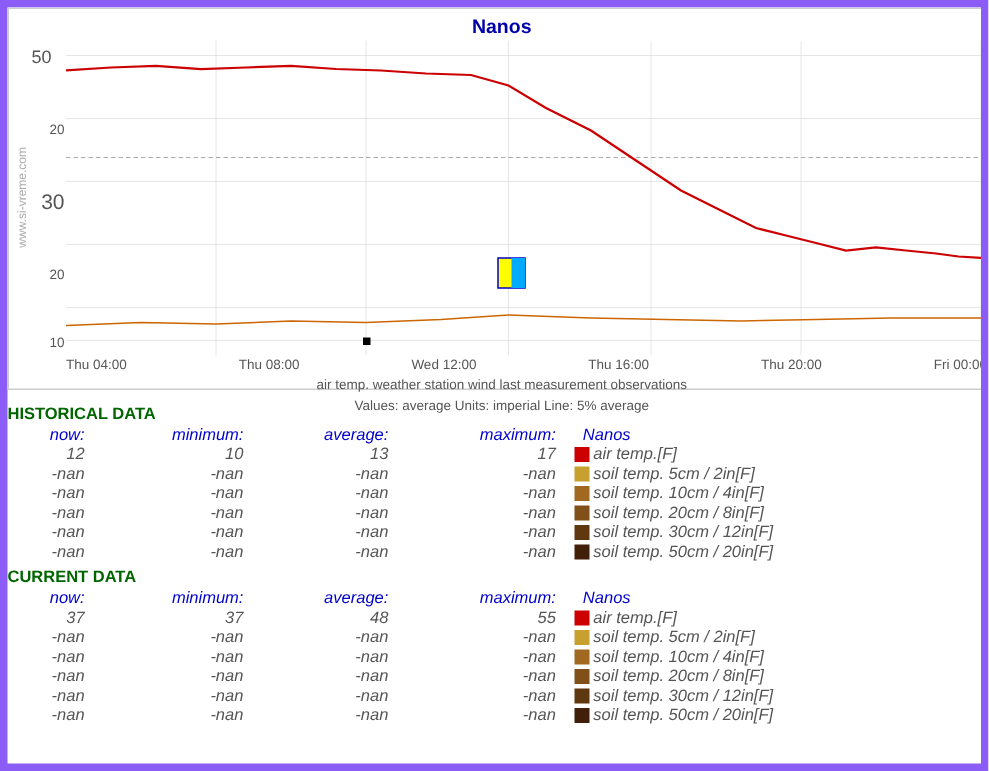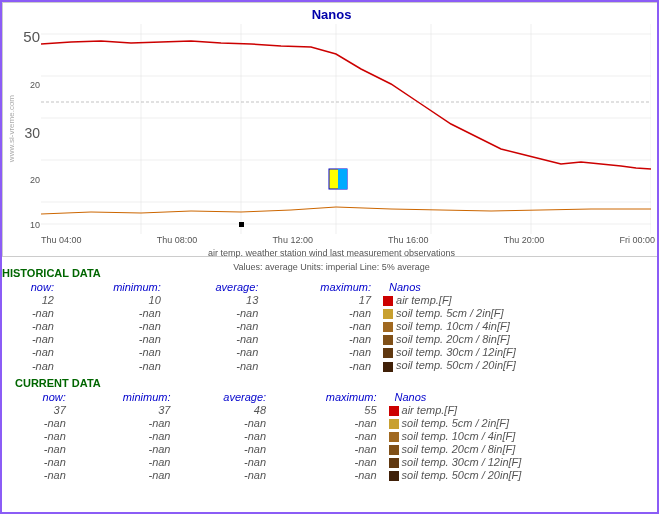--- a/index.html
+++ b/index.html
@@ -65,33 +65,33 @@
       display: inline-block;
       width: 10px;
       height: 10px;
       margin-right: 3px;
       vertical-align: middle;
     }
   </style>
 </head>
 <body>
 
-<div style="width:659px;height:514px;border:2px solid #8b5cf6;overflow:hidden;">
+<div style="width:659px;height:514px;border:5px solid #8b5cf6;overflow:hidden;">
 
   <div class="chart-container" style="height:255px;">
     <div class="chart-title">Nanos</div>
 
     <div style="position:relative; height:210px; margin-top:2px;">
 
       <div style="position:absolute;left:1px;top:0;bottom:0;width:14px;display:flex;align-items:center;justify-content:center;">
         <span style="writing-mode:vertical-rl;transform:rotate(180deg);font-size:8px;color:#aaa;">www.si-vreme.com</span>
       </div>
 
       <div style="position:absolute;left:15px;top:0;width:22px;height:100%;display:flex;flex-direction:column;justify-content:space-between;padding:4px 0;">
-        <span style="font-size:15px;color:#555;text-align:right;">50</span>
+        <span style="font-size:12px;color:#555;text-align:left;">50</span>
         <span style="font-size:9px;color:#555;text-align:right;">20</span>
         <span style="font-size:14px;color:#555;text-align:right;">30</span>
         <span style="font-size:9px;color:#555;text-align:right;">20</span>
         <span style="font-size:9px;color:#555;text-align:right;">10</span>
       </div>
 
       <svg style="position:absolute;left:38px;top:0;width:610px;height:210px;" viewBox="0 0 610 210" preserveAspectRatio="none">
 
         <line x1="0" y1="10" x2="610" y2="10" stroke="#ddd" stroke-width="0.5"></line>
         <line x1="0" y1="52" x2="610" y2="52" stroke="#ddd" stroke-width="0.5"></line>
@@ -116,21 +116,21 @@
         <rect x="288" y="145" width="18" height="20" fill="#ffff00" stroke="#0000cc" stroke-width="1"></rect>
         <rect x="297" y="145" width="9" height="20" fill="#00aaff"></rect>
 
         <rect x="198" y="198" width="5" height="5" fill="#000"></rect>
       </svg>
     </div>
 
     <div class="x-axis-labels" style="padding: 1px 5px 0 38px; font-size:9px; color:#555; display:flex; justify-content:space-between;">
       <span>Thu 04:00</span>
       <span>Thu 08:00</span>
-      <span>Thu 12:00</span>
+      <span>Wed 12:00</span>
       <span>Thu 16:00</span>
       <span>Thu 20:00</span>
       <span>Fri 00:00</span>
     </div>
 
     <div style="text-align:center;font-size:9px;color:#555;line-height:1.5;margin-top:2px;">
       <div>air temp.   weather station   wind   last measurement   observations</div>
       <div>Values: average   Units: imperial   Line: 5% average</div>
     </div>
   </div>
@@ -201,21 +201,21 @@
       <td style="text-align:right;padding-right:8px;">-nan</td>
       <td style="text-align:right;padding-right:8px;">-nan</td>
       <td style="text-align:left;padding-left:4px;">
         <span class="color-box" style="background:#402008;"></span>soil temp. 50cm / 20in[F]
       </td>
     </tr>
           </tbody>
       </table>
     </div>
 
-    <div style="margin-top:3px;margin-left:13px;">
+    <div style="margin-top:3px;">
       <div class="section-title">CURRENT DATA</div>
       <table class="data-table">
         <thead>
           <tr>
             <th style="text-align:right;">now:</th>
             <th style="text-align:right;">minimum:</th>
             <th style="text-align:right;">average:</th>
             <th style="text-align:right;">maximum:</th>
             <th style="text-align:left;padding-left:10px;">Nanos</th>
           </tr>

